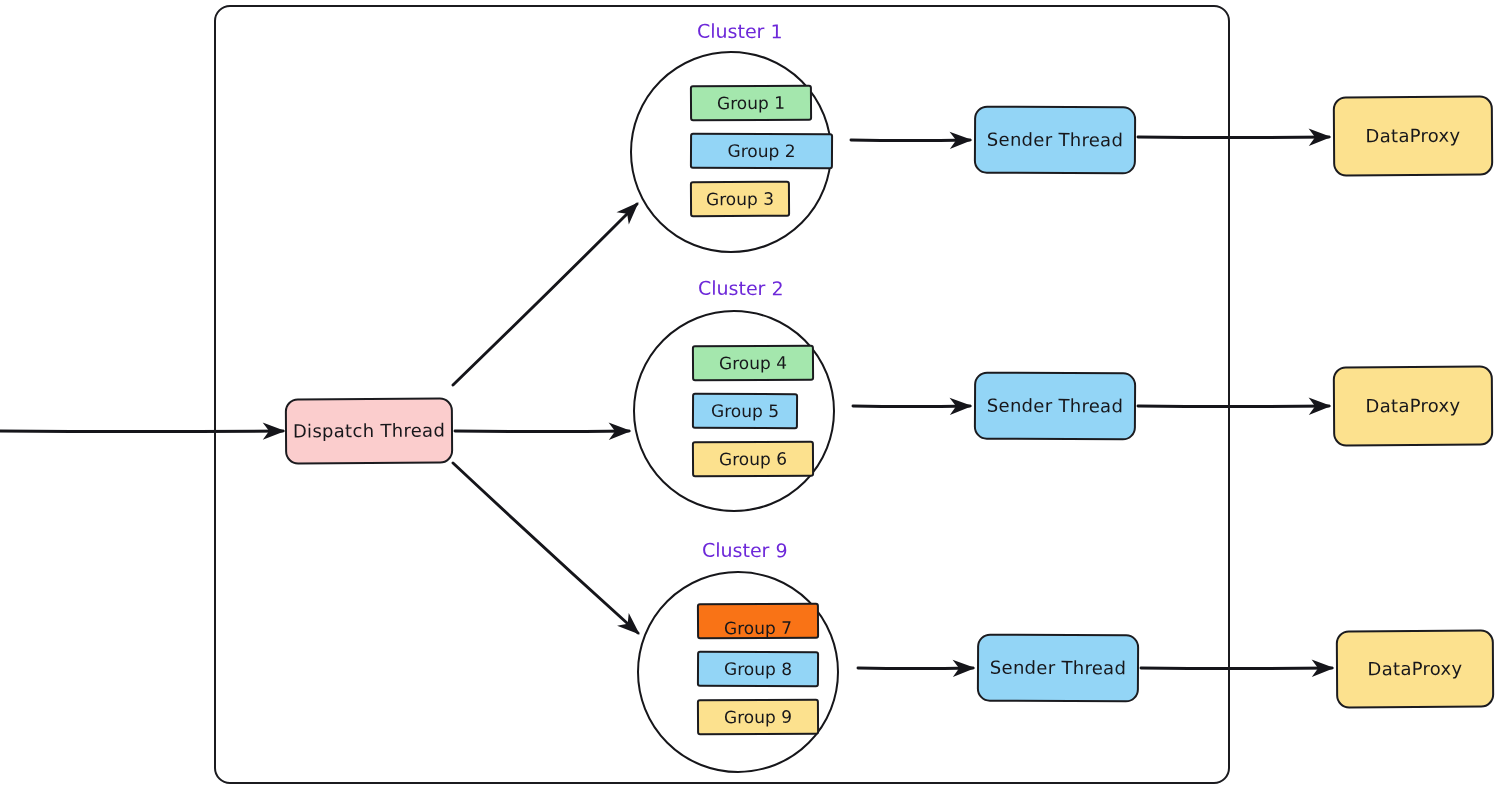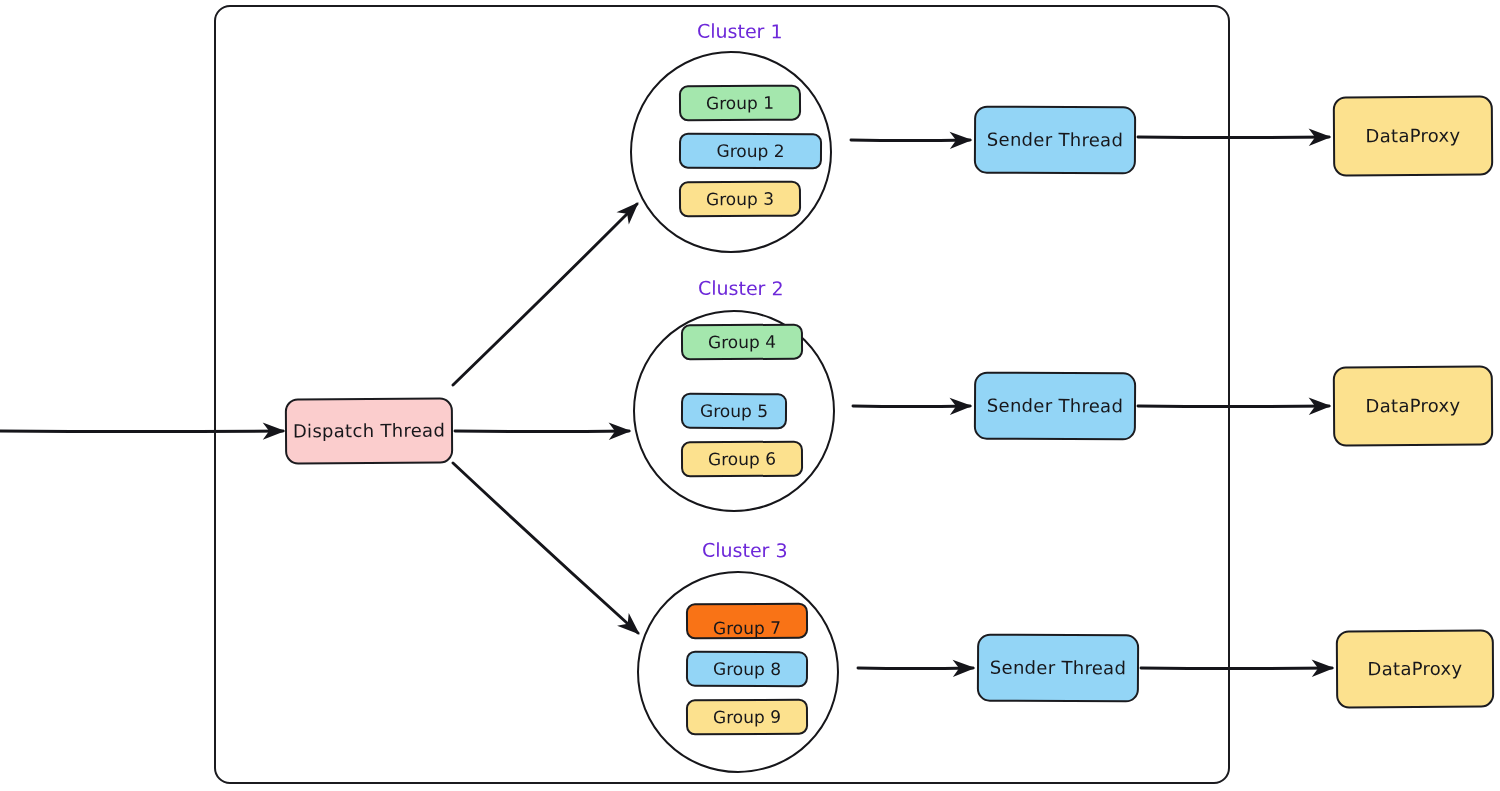--- a/index.html
+++ b/index.html
@@ -50,25 +50,26 @@
     background: transparent;
   }
 
   .grp {
     position: absolute;
     box-sizing: border-box;
     display: flex;
     align-items: center;
     justify-content: center;
     border: 2.4px solid #1b1b1f;
-    border-radius: 9px;
+    border-radius: 3px;
     font-size: 17px;
     color: #17171b;
     white-space: nowrap;
     line-height: 1;
+    margin-left: 11px;
   }
 
   .cluster-ring {
     position: absolute;
     box-sizing: border-box;
     border: 2.8px solid #16161a;
     border-radius: 50%;
     background: transparent;
   }
 
@@ -132,47 +133,47 @@
 
   <div id="cluster-layer">
       <div class="cluster-caption hand2" style="left: 697px; top: 22px;">Cluster 1</div>
       <div class="cluster-ring" style="left: 630px; top: 51px; width: 202px; height: 202px;"></div>
       <div class="grp hand" style="left: 679px; top: 85px; width: 122px; height: 36px; background: rgb(164, 231, 173);">
         <span>Group 1</span>
       </div>
       <div class="grp hand2" style="left: 679px; top: 133px; width: 143px; height: 36px; background: rgb(147, 213, 246);">
         <span>Group 2</span>
       </div>
-      <div class="grp hand" style="left: 679px; top: 181px; width: 122px; height: 36px; background: rgb(252, 225, 142);">
+      <div class="grp hand" style="left: 679px; top: 181px; width: 100px; height: 36px; background: rgb(252, 225, 142);">
         <span>Group 3</span>
       </div>
       <div class="node hand2" style="left: 974px; top: 106px; width: 162px; height: 68px; background: rgb(147, 213, 246);">
         <span>Sender Thread</span>
       </div>
       <div class="node hand" style="left: 1333px; top: 96px; width: 160px; height: 80px; background: rgb(252, 225, 142);">
         <span>DataProxy</span>
       </div>
       <div class="cluster-caption hand2" style="left: 698px; top: 279px;">Cluster 2</div>
       <div class="cluster-ring" style="left: 633px; top: 310px; width: 202px; height: 202px;"></div>
-      <div class="grp hand" style="left: 681px; top: 324px; width: 122px; height: 36px; background: rgb(164, 231, 173);">
+      <div class="grp hand" style="left: 681px; top: 345px; width: 122px; height: 36px; background: rgb(164, 231, 173);">
         <span>Group 4</span>
       </div>
       <div class="grp hand2" style="left: 681px; top: 393px; width: 106px; height: 36px; background: rgb(147, 213, 246);">
         <span>Group 5</span>
       </div>
       <div class="grp hand" style="left: 681px; top: 441px; width: 122px; height: 36px; background: rgb(252, 225, 142);">
         <span>Group 6</span>
       </div>
       <div class="node hand2" style="left: 974px; top: 372px; width: 162px; height: 68px; background: rgb(147, 213, 246);">
         <span>Sender Thread</span>
       </div>
       <div class="node hand" style="left: 1333px; top: 366px; width: 160px; height: 80px; background: rgb(252, 225, 142);">
         <span>DataProxy</span>
       </div>
-      <div class="cluster-caption hand2" style="left: 702px; top: 541px;">Cluster 3</div>
+      <div class="cluster-caption hand2" style="left: 702px; top: 541px;">Cluster 9</div>
       <div class="cluster-ring" style="left: 637px; top: 571px; width: 202px; height: 202px;"></div>
       <div class="grp hand" style="left: 686px; top: 603px; width: 122px; height: 36px; background: #f97316; align-items: flex-end;">
         <span>Group 7</span>
       </div>
       <div class="grp hand2" style="left: 686px; top: 651px; width: 122px; height: 36px; background: rgb(147, 213, 246);">
         <span>Group 8</span>
       </div>
       <div class="grp hand" style="left: 686px; top: 699px; width: 122px; height: 36px; background: rgb(252, 225, 142);">
         <span>Group 9</span>
       </div>

